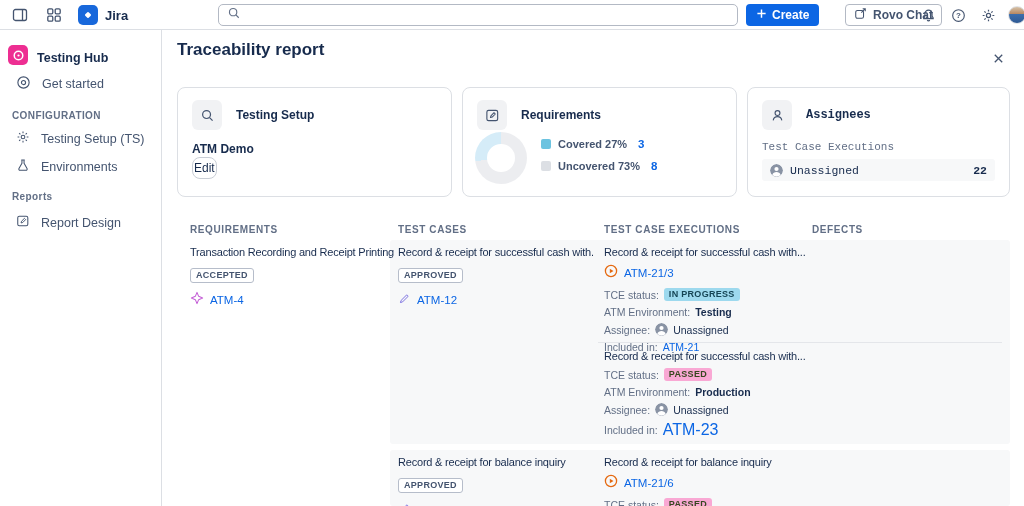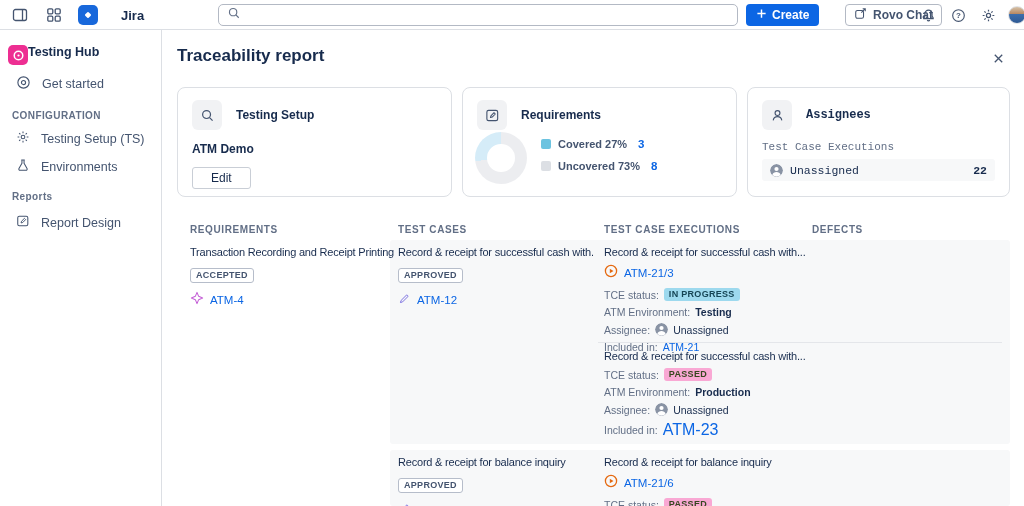--- a/index.html
+++ b/index.html
@@ -6,47 +6,47 @@
   html,body { background:#fff; }
   body { font-family:"Liberation Sans", sans-serif; color:#172B4D; }
   .page { position:relative; width:1024px; height:506px; overflow:hidden; background:#fff; }
 
   
   .topbar { position:absolute; left:0; top:0; width:1024px; height:30px; background:#fff; border-bottom:1px solid #DCDFE4; z-index:5; }
   .tb-left { position:absolute; left:10px; top:0; height:30px; display:flex; align-items:center; gap:14px; }
   .icon-btn { display:flex; align-items:center; justify-content:center; width:20px; height:20px; cursor:pointer; }
   .jira-brand { display:flex; align-items:center; gap:7px; }
   .jira-tile { width:20px; height:20px; border-radius:5px; background:#1868DB; display:flex; align-items:center; justify-content:center; }
-  .jira-name { font-size:13px; font-weight:bold; color:#172B4D;margin-left:16px; }
+  .jira-name { font-size:13px; font-weight:bold; color:#172B4D; }
   .search-box { position:absolute; left:218px; top:4px; width:520px; height:22px; border:1px solid #B3B9C4; border-radius:5px; display:flex; align-items:center; padding:0 8px; gap:6px; background:#fff; }
   .search-box input { border:none; outline:none; flex:1; font-size:12.5px; font-family:"Liberation Sans",sans-serif; color:#44546F; background:transparent; }
   .search-box input::placeholder { color:#626F86; }
   .create-btn { position:absolute; left:746px; top:4px; height:22px; padding:0 10px; background:#0C66E4; color:#fff; border:none; border-radius:4px; font-size:12px; font-weight:bold; font-family:"Liberation Sans",sans-serif; display:flex; align-items:center; gap:5px; cursor:pointer; }
   .rovo-btn { position:absolute; left:845px; top:4px; height:22px; padding:0 8px; background:#fff; color:#44546F; border:1px solid #B3B9C4; border-radius:4px; font-size:12px; font-weight:bold; font-family:"Liberation Sans",sans-serif; display:flex; align-items:center; gap:6px; cursor:pointer; }
   .tb-right-icons { position:absolute; left:918px; top:0; height:30px; display:flex; align-items:center; gap:10px; }
   .avatar { width:18px; height:18px; border-radius:50%; background:linear-gradient(180deg,#d6c2a8 0%,#b98963 42%,#3e6fae 42%,#2f5a94 100%); border:1px solid #e0e2e6; cursor:pointer; }
 
   
   .sidebar { position:absolute; left:0; top:30px; width:162px; height:476px; background:#fff; border-right:1px solid #DCDFE4; }
-  .hub-row { position:absolute; left:8px; top:15px; display:flex; align-items:flex-start; cursor:pointer; }
+  .hub-row { position:absolute; left:8px; top:15px; display:flex; align-items:flex-end; gap:9px; cursor:pointer; }
   .hub-tile { width:20px; height:20px; border-radius:5px; background:#ED2E92; display:flex; align-items:center; justify-content:center; }
   .hub-title { font-size:12.5px; font-weight:bold; color:#172B4D; }
   .side-item { position:absolute; left:16px; display:flex; align-items:center; gap:11px; font-size:12.5px; color:#44546F; cursor:pointer; }
   .section-hdr { position:absolute; left:12px; font-size:10px; font-weight:bold; color:#626F86; letter-spacing:.4px; }
 
   
-  .main-title { position:absolute; left:177px; top:46px; font-size:17px; font-weight:bold; color:#172B4D; }
+  .main-title { position:absolute; left:177px; top:40px; font-size:17px; font-weight:bold; color:#172B4D; }
   .close-btn { position:absolute; left:989px; top:49px; width:18px; height:18px; display:flex; align-items:center; justify-content:center; cursor:pointer; }
 
   .card { position:absolute; top:87px; height:110px; border:1px solid #DCDFE4; border-radius:8px; background:#fff; padding:12px 14px; }
   .card-hdr { display:flex; align-items:center; gap:14px; }
   .icon-tile { width:30px; height:30px; border-radius:6px; background:#F1F2F4; display:flex; align-items:center; justify-content:center; }
   .card-title { font-size:12px; font-weight:bold; color:#172B4D; }
   .proj-name { margin-top:12px; font-size:12px; font-weight:bold; color:#172B4D; }
-  .edit-btn { margin-top:11px; height:22px; padding:0 18px; background:#fff; border:1px solid #C9CED6; border-radius:3px; font-size:12px; color:#172B4D; font-family:"Liberation Sans",sans-serif; cursor:pointer; }
+  .edit-btn { margin-top:1px; height:22px; padding:0 1px; background:#fff; border:1px solid #C9CED6; border-radius:8px; font-size:12px; color:#172B4D; font-family:"Liberation Sans",sans-serif; cursor:pointer; }
 
   .donut-wrap { position:absolute; left:12px; top:44px; width:52px; height:52px; }
   .donut { width:52px; height:52px; border-radius:50%; background:conic-gradient(from 263deg, #D5ECF8 0deg 97deg, #ECEDF0 97deg 360deg); position:relative; }
   .donut::after { content:""; position:absolute; left:12px; top:12px; width:28px; height:28px; border-radius:50%; background:#fff; }
   .legend { position:absolute; left:78px; top:50px; display:flex; flex-direction:column; gap:10px; }
   .legend-row { display:flex; align-items:center; gap:7px; font-size:11px; color:#44546F; font-weight:bold; }
   .sq { width:10px; height:10px; border-radius:2px; display:inline-block; }
   .sq-covered { background:#6CC3E0; }
   .sq-uncovered { background:#DCDFE4; }
   .legend-count { color:#0C66E4; font-size:11.5px; font-weight:bold; margin-left:4px; cursor:pointer; }

